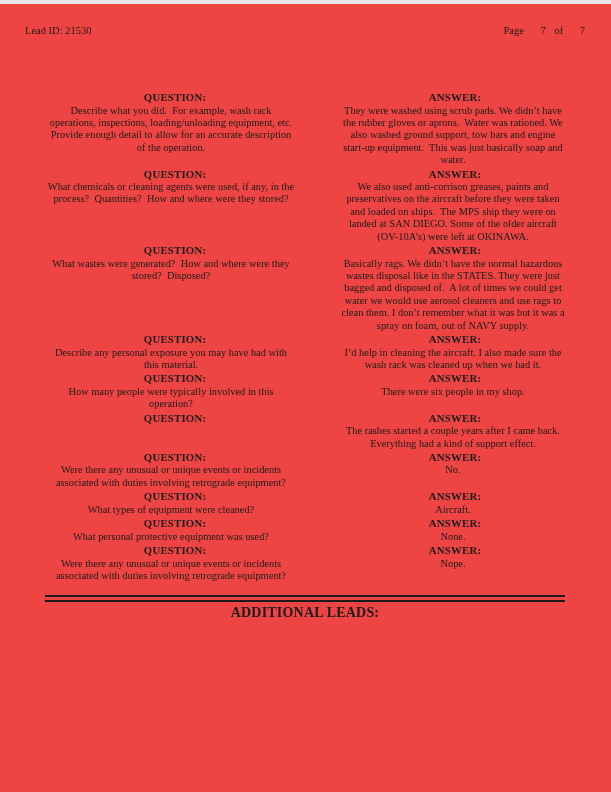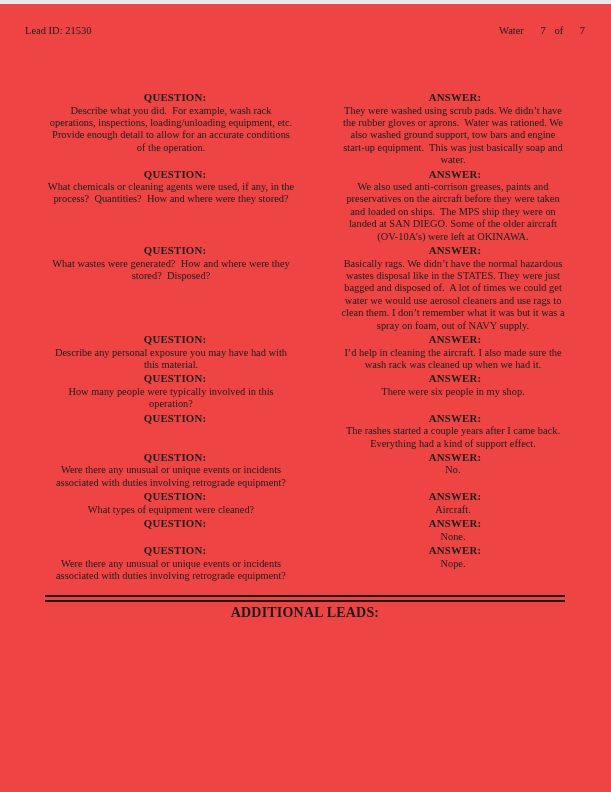--- a/index.html
+++ b/index.html
@@ -82,33 +82,33 @@
   }
 </style>
 </head>
 <body>
 
 <div class="page">
 
   <div class="page-header">
     <span>Lead ID: 21530</span>
     <span class="page-indicator">
-      <span>Water</span>
+      <span>Page</span>
       <span class="gap-wide">7</span>
       <span class="gap-small">of</span>
       <span class="gap-wide">7</span>
     </span>
   </div>
 
   <div class="qa-content" id="qa-content">
 
       <div class="qa-row">
         <div class="q-cell">
           <div class="q-heading">QUESTION:</div>
-          <div class="q-text">Describe what you did.  For example, wash rack operations, inspections, loading/unloading equipment, etc.  Provide enough detail to allow for an accurate conditions of the operation.</div>
+          <div class="q-text">Describe what you did.  For example, wash rack operations, inspections, loading/unloading equipment, etc.  Provide enough detail to allow for an accurate description of the operation.</div>
         </div>
         <div class="a-cell">
           <div class="a-heading">ANSWER:</div>
           <div class="a-text">They were washed using scrub pads. We didn’t have the rubber gloves or aprons.  Water was rationed. We also washed ground support, tow bars and engine start-up equipment.  This was just basically soap and water.</div>
         </div>
       </div>
 
       <div class="qa-row">
         <div class="q-cell">
           <div class="q-heading">QUESTION:</div>
@@ -181,20 +181,21 @@
         </div>
         <div class="a-cell">
           <div class="a-heading">ANSWER:</div>
           <div class="a-text">Aircraft.</div>
         </div>
       </div>
 
       <div class="qa-row">
         <div class="q-cell">
           <div class="q-heading">QUESTION:</div>
+          <div class="q-text">What personal protective equipment was used?</div>
         </div>
         <div class="a-cell">
           <div class="a-heading">ANSWER:</div>
           <div class="a-text">None.</div>
         </div>
       </div>
 
       <div class="qa-row">
         <div class="q-cell">
           <div class="q-heading">QUESTION:</div>

